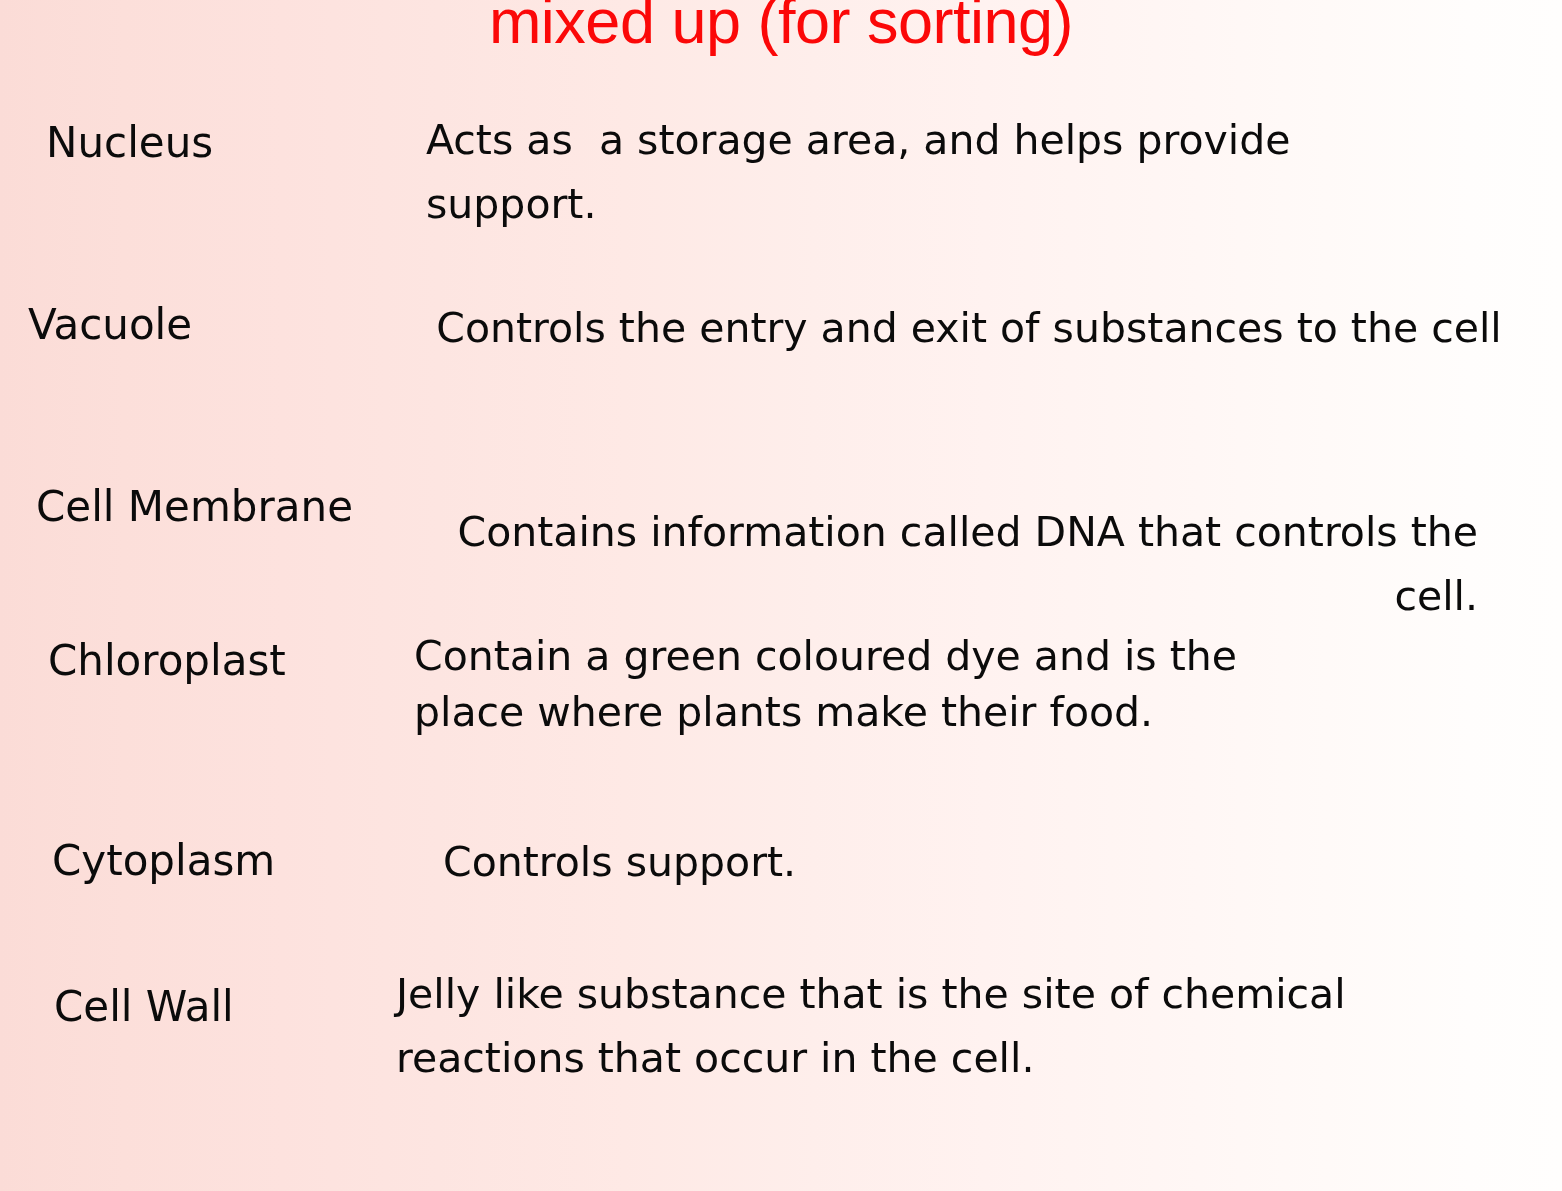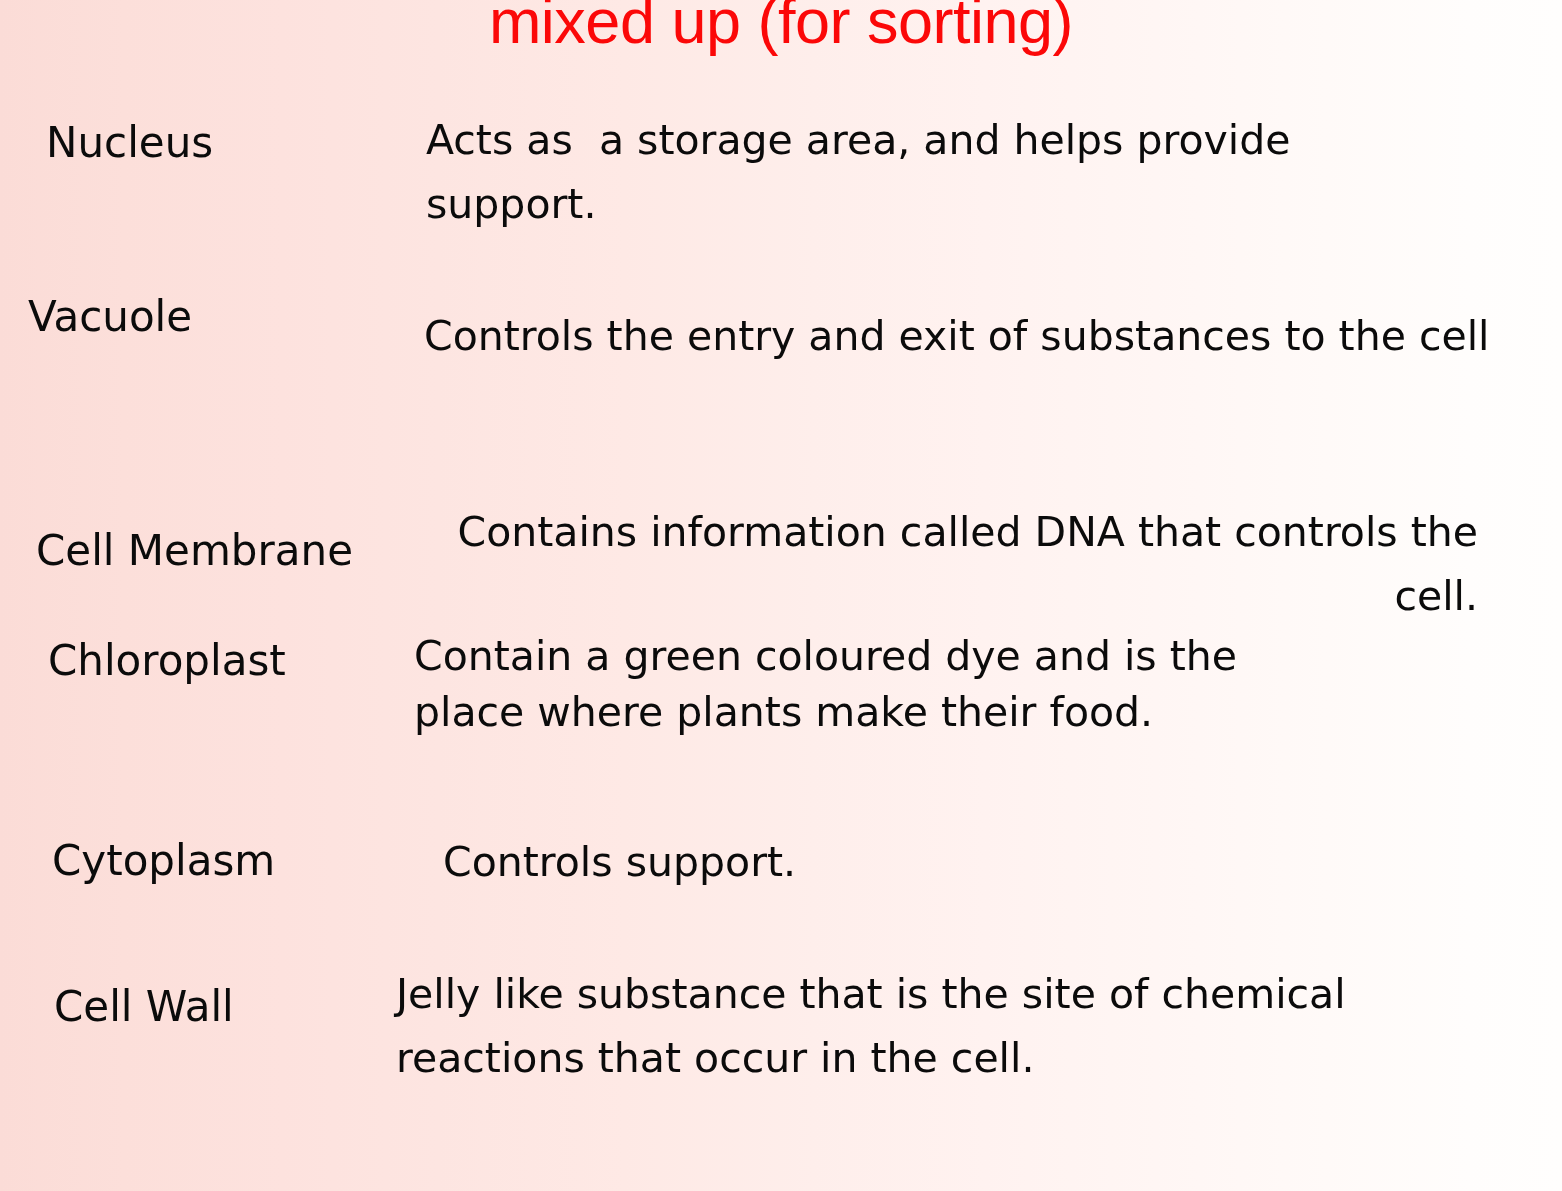--- a/index.html
+++ b/index.html
@@ -76,25 +76,25 @@
     line-height: 64px;
     white-space: pre-wrap;
   }
 
   
   #row-nucleus            { top: 108px; }
   #row-nucleus .organelle { left: 46px;  top: 10px; }
   #row-nucleus .description { left: 426px; top: 0px; width: 940px; }
 
   #row-vacuole            { top: 288px; }
-  #row-vacuole .organelle { left: 28px;  top: 4px; text-align: center; }
-  #row-vacuole .description { left: 424px; top: 16px; width: 1090px; }
+  #row-vacuole .organelle { left: 28px;  top: 12px; text-align: center; }
+  #row-vacuole .description { left: 424px; top: 8px; width: 1090px; text-align: center; }
 
   #row-cell-membrane            { top: 482px; }
-  #row-cell-membrane .organelle { left: 36px;  top: 0px; margin-top: 44px; }
+  #row-cell-membrane .organelle { left: 36px;  top: 0px; }
   #row-cell-membrane .description { left: 418px; top: 18px; width: 1060px; text-align: right; }
 
   #row-chloroplast            { top: 628px; }
   #row-chloroplast .organelle { left: 48px;  top: 8px; }
   #row-chloroplast .description { left: 414px; top: 0px; width: 900px; line-height: 56px; }
 
   #row-cytoplasm            { top: 830px; }
   #row-cytoplasm .organelle { left: 52px;  top: 6px; }
   #row-cytoplasm .description { left: 430px; top: 0px; width: 700px; }
 

